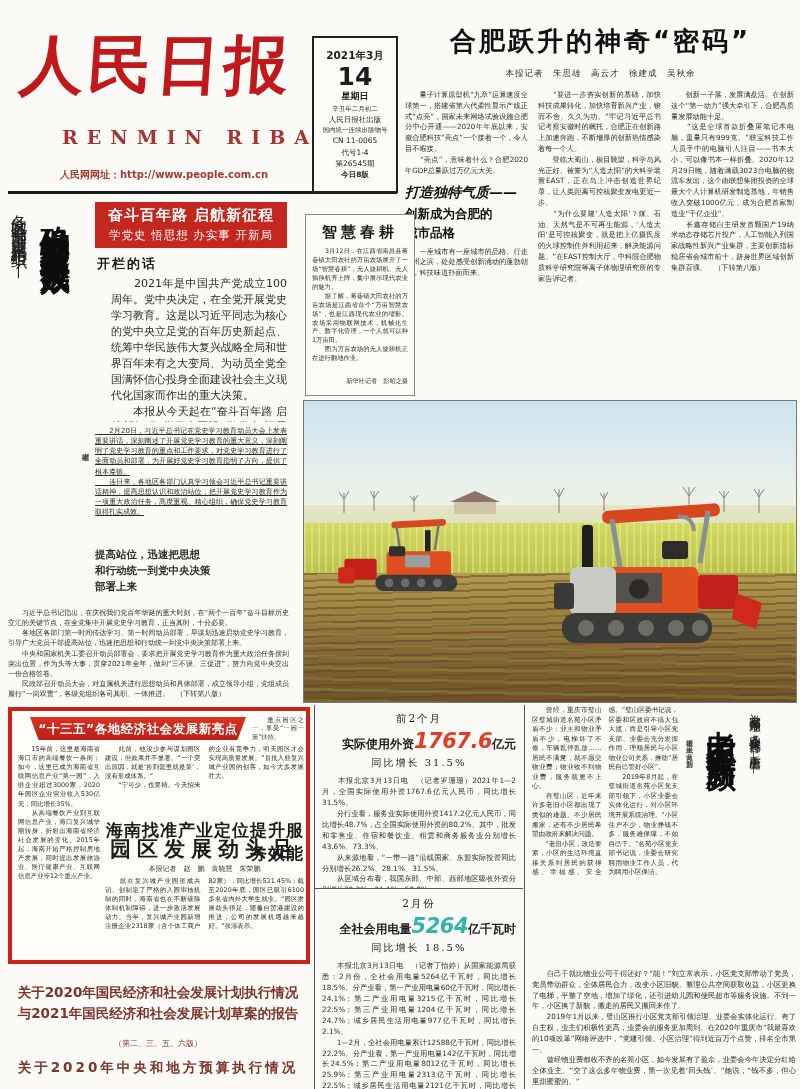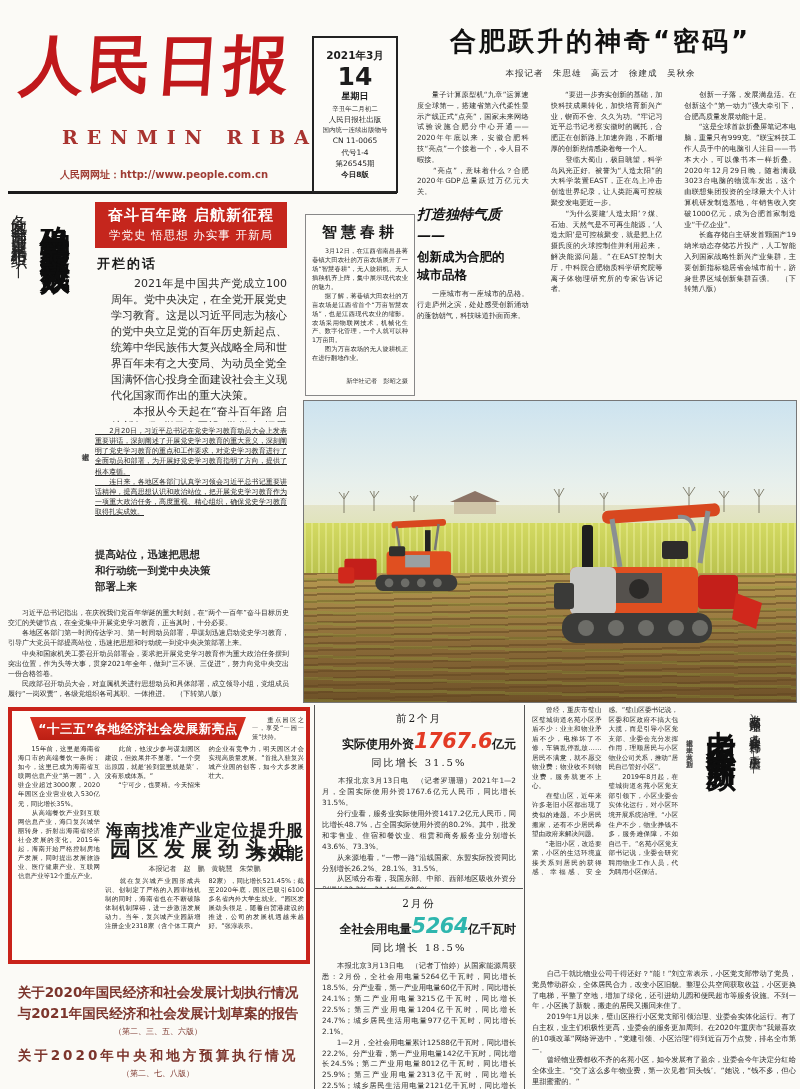--- a/index.html
+++ b/index.html
@@ -25,21 +25,21 @@
   .db-day{font-size:25px;font-weight:bold;line-height:1;}
   .db-wk{font-size:9px;font-weight:bold;}
   .db-s{font-size:6.5px;color:#333;}
   .db-m{font-size:7.5px;color:#222;}
 
   
   .hf{left:405px;top:24px;width:391px;}
   .hf-h{font-size:26px;font-weight:bold;letter-spacing:3px;text-align:center;color:#111;}
   .hf-by{font-size:8.5px;text-align:center;margin-top:9px;color:#333;letter-spacing:1px;}
   .hf-body{display:flex;gap:10px;margin-top:10px;height:300px;overflow:hidden;}
-  .hf-col{width:123px;font-size:7.2px;line-height:1.5;margin-left:12px;}
+  .hf-col{width:123px;font-size:7.2px;line-height:1.5;}
   .hf-subk{font-size:14px;font-weight:bold;font-style:italic;margin:6px 0 2px;color:#111;font-family:"DejaVu Serif",serif;}
   .hf-sub{font-size:12.5px;font-weight:bold;line-height:1.45;margin-bottom:5px;color:#111;}
 
   
   .la{left:8px;top:202px;width:282px;height:402px;display:flex;gap:5px;}
   .la-kick{font-size:16px;letter-spacing:3px;font-family:"DejaVu Serif",serif;color:#222;height:372px;}
   .la-head{font-size:30px;font-weight:bold;letter-spacing:3px;color:#0d0d0d;height:402px;}
   .la-rep{font-size:7.5px;color:#444;margin-top:245px;height:120px;}
   .la-right{width:192px;display:flex;flex-direction:column;}
   .banner{background:#c5261d;color:#fff;text-align:center;padding:4px 2px 5px;}
@@ -102,21 +102,21 @@
   .ot-textL{width:146px;font-size:6.6px;line-height:1.45;column-count:2;column-gap:7px;height:258px;}
   .ot-by{font-size:7px;color:#444;margin-top:28px;height:210px;}
   .ot-head{font-size:30px;font-weight:bold;letter-spacing:5px;color:#0d0d0d;height:258px;}
   .ot-kick{font-size:11.5px;letter-spacing:1px;font-family:"DejaVu Serif",serif;color:#222;height:258px;}
   .ot-lower{margin-top:5px;font-size:7.3px;line-height:1.48;height:118px;}
 
   
   .rp{left:8px;top:982px;width:300px;text-align:center;color:#7c352c;}
   .rp-l{font-size:13.5px;font-weight:bold;line-height:1.55;}
   .rp-l2{letter-spacing:3px;}
-  .rp-n{font-size:8px;margin:2px 0 8px;}
+  .rp-n{font-size:8px;margin:14px 0 8px;}
 </style>
 </head>
 <body>
 
 <div class="page">
 
   <div class="abs mh-title">人民日报</div>
   <div class="abs mh-latin">RENMIN RIBAO</div>
   <div class="abs mh-web">人民网网址：http://www.people.com.cn</div>
   <div class="abs mh-rule"></div>

